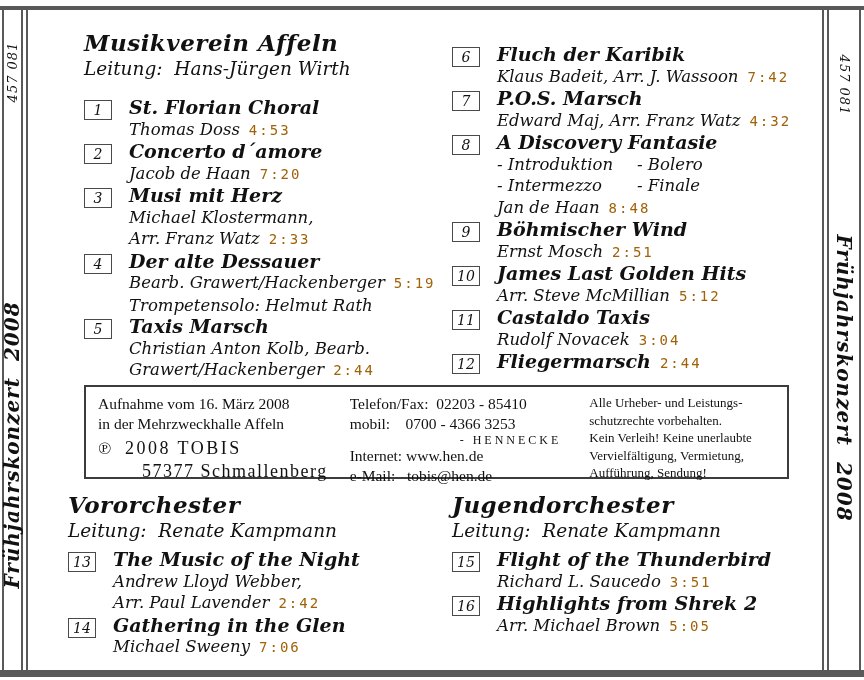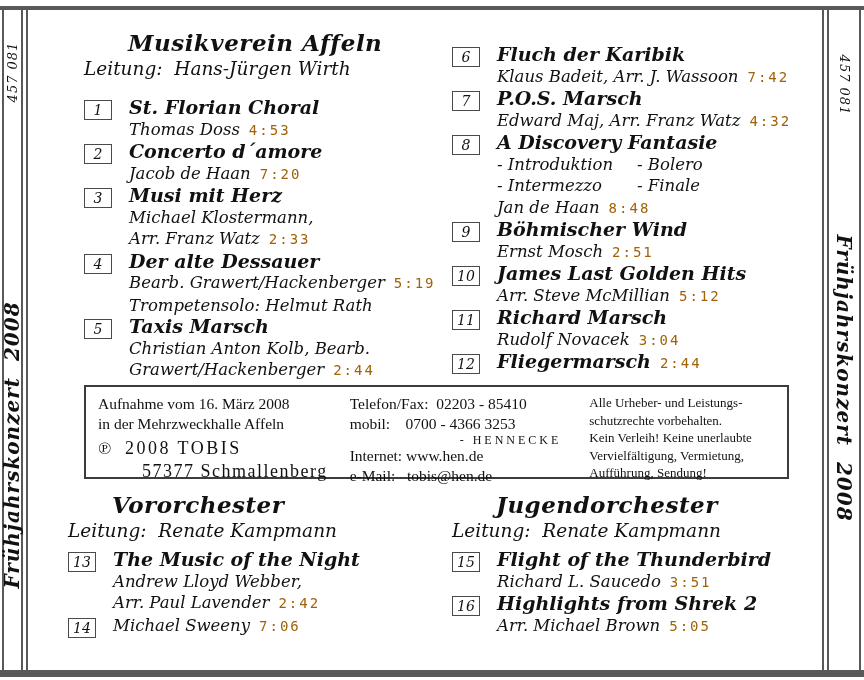--- a/index.html
+++ b/index.html
@@ -21,21 +21,21 @@
   .v-ccw{transform:translate(-50%,-50%) rotate(-90deg);}
   .v-cw{transform:translate(-50%,-50%) rotate(90deg);}
   .spine-cat{font-style:italic;font-size:13px;letter-spacing:1px;}
   .spine-title{font-style:italic;font-weight:bold;font-size:20px;letter-spacing:1px;}
   
   .col{position:absolute;width:365px;}
   .col-tl{left:84px;top:30px;}
   .col-tr{left:452px;top:44px;}
   .col-bl{left:68px;top:492px;}
   .col-br{left:452px;top:492px;}
-  .sec-title{font-size:23px;font-weight:bold;font-style:italic;line-height:26px;letter-spacing:0.5px;margin-left:44px;}
+  .sec-title{font-size:23px;font-weight:bold;font-style:italic;line-height:26px;letter-spacing:0.5px;}
   .sec-cond{font-size:18.5px;font-style:italic;line-height:25px;white-space:pre;}
   .sec-head{margin-bottom:16px;}
   .sec-head-b{margin-bottom:6px;}
   .track{display:flex;}
   .num{flex:0 0 26px;height:18px;border:1px solid #4a4a4a;margin-right:17px;margin-top:3px;
        font-style:italic;font-size:14px;line-height:18px;text-align:center;}
   .tbody{flex:1;}
   .ttitle{font-size:19px;font-weight:bold;font-style:italic;line-height:21.5px;}
   .tline{font-size:16.5px;font-style:italic;line-height:21.5px;}
   .dur{font-family:"DejaVu Sans Mono",monospace;font-style:normal;font-weight:normal;
@@ -167,21 +167,21 @@
       <span class="num">10</span>
       <div class="tbody">
         <div class="ttitle">James Last Golden Hits</div>
         <div class="tline"><span>Arr. Steve McMillian</span><span class="dur">5:12</span></div>
       </div>
     </div>
 
     <div class="track">
       <span class="num">11</span>
       <div class="tbody">
-        <div class="ttitle">Richard Marsch</div>
+        <div class="ttitle">Castaldo Taxis</div>
         <div class="tline"><span>Rudolf Novacek</span><span class="dur">3:04</span></div>
       </div>
     </div>
 
     <div class="track">
       <span class="num">12</span>
       <div class="tbody">
         <div class="ttitle"><span>Fliegermarsch</span><span class="dur">2:44</span></div>
       </div>
     </div>
@@ -221,20 +221,21 @@
       <div class="tbody">
         <div class="ttitle">The Music of the Night</div>
         <div class="tline">Andrew Lloyd Webber,</div>
         <div class="tline"><span>Arr. Paul Lavender</span><span class="dur">2:42</span></div>
       </div>
     </div>
 
     <div class="track">
       <span class="num">14</span>
       <div class="tbody">
+        <div class="ttitle">Gathering in the Glen</div>
         <div class="tline"><span>Michael Sweeny</span><span class="dur">7:06</span></div>
       </div>
     </div>
   </div>
 
   <div class="col col-br">
     <div class="sec-head-b">
       <div class="sec-title">Jugendorchester</div>
       <div class="sec-cond">Leitung:  Renate Kampmann</div>
     </div>

